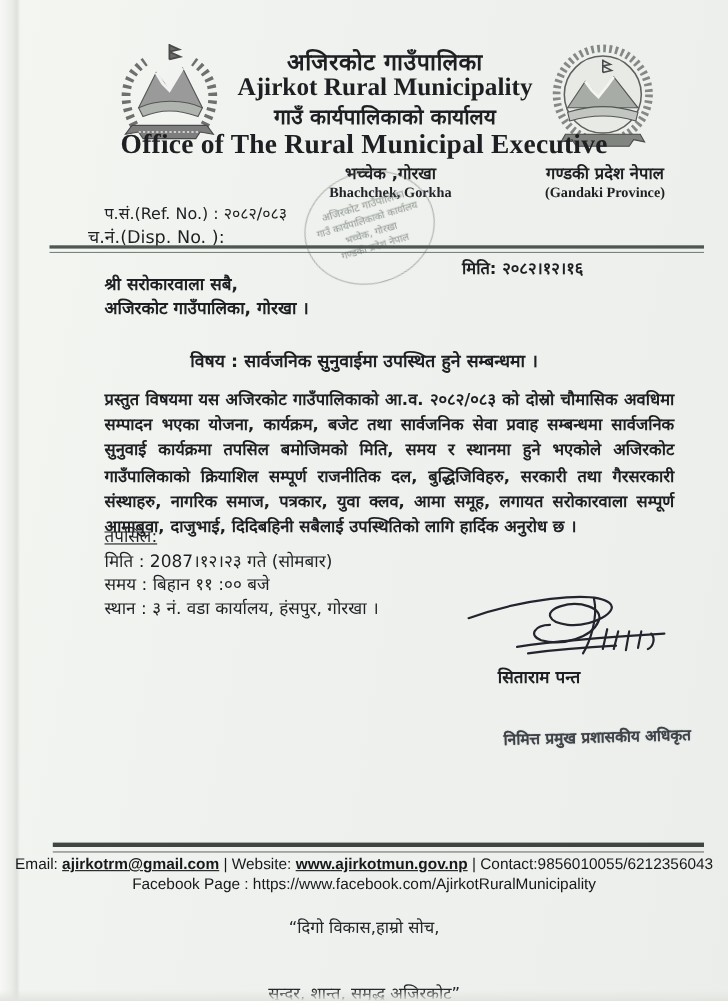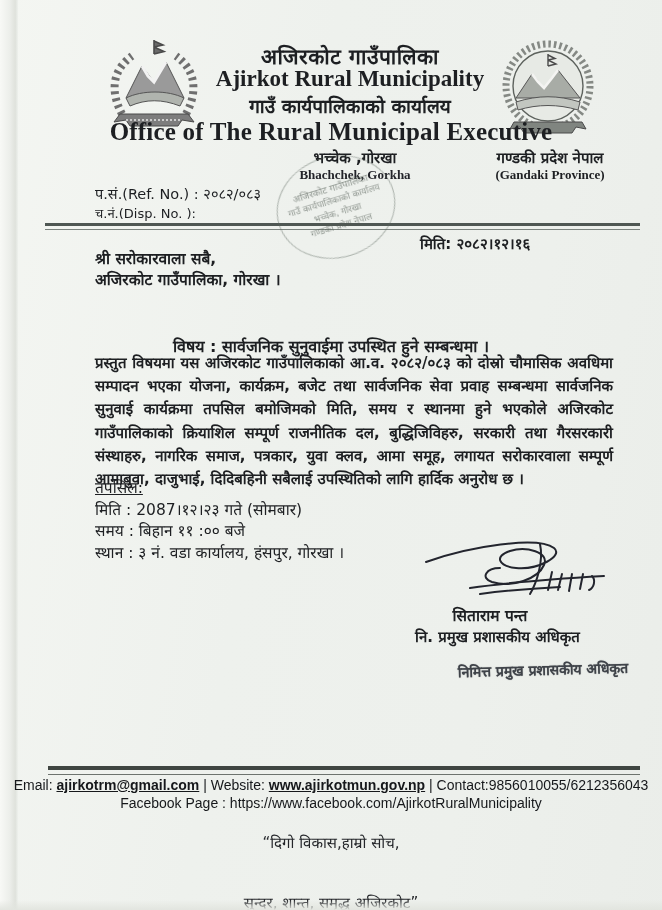--- a/index.html
+++ b/index.html
@@ -31,38 +31,38 @@
   .prov-block{left:450px;top:147px;width:200px;}
   .prov-np{font-size:15px;font-weight:bold;}
   .prov-en{font-size:13px;font-weight:bold;font-family:"Liberation Serif","DejaVu Serif",serif;}
 
   .emblem{position:absolute;}
   .emblem-left{left:102px;top:36px;width:104px;height:98px;}
   .emblem-right{left:500px;top:40px;width:96px;height:98px;}
 
   
   .ref-line{left:95px;top:183px;font-size:14.5px;}
-  .disp-line{left:95px;top:204px;font-size:13px;}
+  .disp-line{left:80px;top:204px;font-size:16px;}
   .rule-top{left:45px;top:223px;width:595px;height:3px;
     border-top:3px solid #4f5753;border-bottom:1px solid #7b837e;}
   .date-line{left:420px;top:233px;width:220px;font-size:15px;font-weight:bold;}
 
   
   .round-stamp{left:276px;top:156px;width:118px;height:100px;border-radius:50%;
     border:1.5px solid rgba(92,102,94,.45);transform:rotate(-17deg);
     display:flex;flex-direction:column;justify-content:center;gap:2px;
     color:rgba(80,90,82,.62);font-size:9px;text-align:center;line-height:11px;
     filter:blur(.3px);}
   .round-stamp .rs-l1{font-size:9.5px;}
 
   
   .recipient{left:95px;top:249px;font-size:15.5px;font-weight:bold;line-height:21px;}
 
   
-  .subject{left:0;top:317px;width:662px;font-size:16px;font-weight:bold;margin-top:18px;}
+  .subject{left:0;top:317px;width:662px;font-size:16px;font-weight:bold;}
 
   
   .body-par{left:95px;top:352px;width:518px;font-size:15px;line-height:23.2px;
     text-align:justify;font-weight:700;}
 
   
   .details{left:95px;top:478px;font-size:15.5px;font-weight:normal;line-height:21.5px;}
   .details .d-head{text-decoration:underline;}
 
   
@@ -171,21 +171,20 @@
       <g fill="none" stroke="#23252e" stroke-width="2" stroke-linecap="round">
         <path d="M6 30 C50 14 118 4 134 16 C144 24 118 38 96 36 C78 34 74 24 90 19 C106 14 130 20 124 33 C118 47 92 56 72 50 C60 46 66 36 80 36"></path>
         <path d="M120 12 C124 30 116 52 110 62"></path>
         <path d="M50 56 C90 50 150 46 184 44"></path>
         <path d="M132 40 L128 58 M142 42 L138 58 M152 42 L149 59 M163 42 L160 57 M172 44 C176 48 174 56 169 58"></path>
         <path d="M60 62 C90 58 120 56 140 55"></path>
       </g>
     </svg>
   </div>
   <div class="abs center sig-name">सिताराम पन्त</div>
-  <div class="abs center sig-title">नि. प्रमुख प्रशासकीय अधिकृत</div>
   <div class="abs center sig-stamp">निमित्त प्रमुख प्रशासकीय अधिकृत</div>
 
   <div class="abs rule-bottom"></div>
   <div class="abs center footer-line1">
     <span>Email: </span><span class="u">ajirkotrm@gmail.com</span><span> | Website: </span><span class="u">www.ajirkotmun.gov.np</span><span> | Contact:9856010055/6212356043</span>
   </div>
   <div class="abs center footer-line2">Facebook Page : https://www.facebook.com/AjirkotRuralMunicipality</div>
 
   <div class="abs center slogan slogan1">“दिगो विकास,हाम्रो सोच,</div>
   <div class="abs center slogan slogan2">सुन्दर, शान्त, समृद्ध अजिरकोट”</div>

